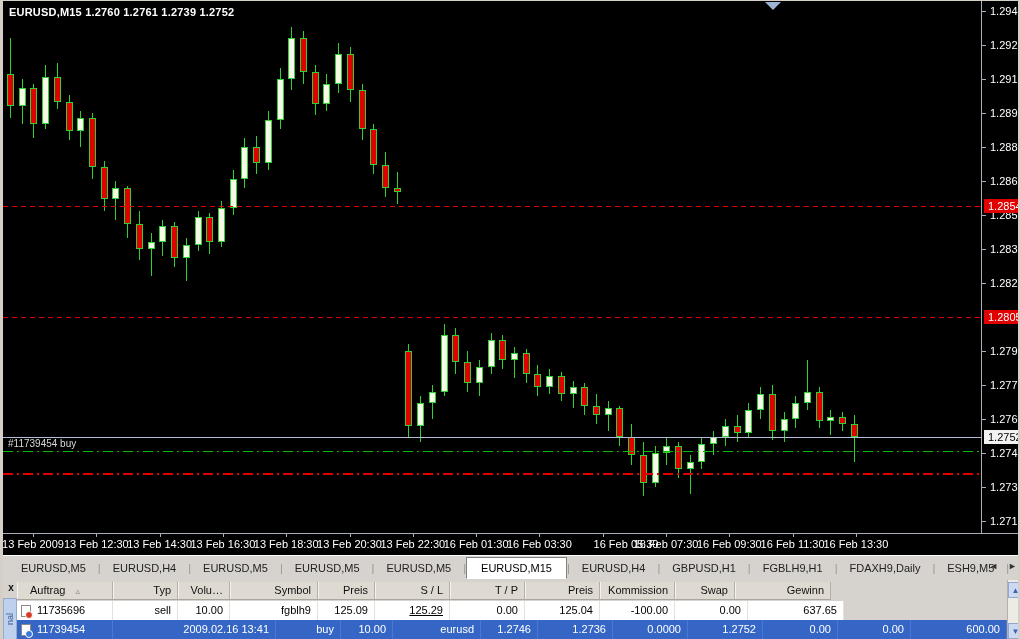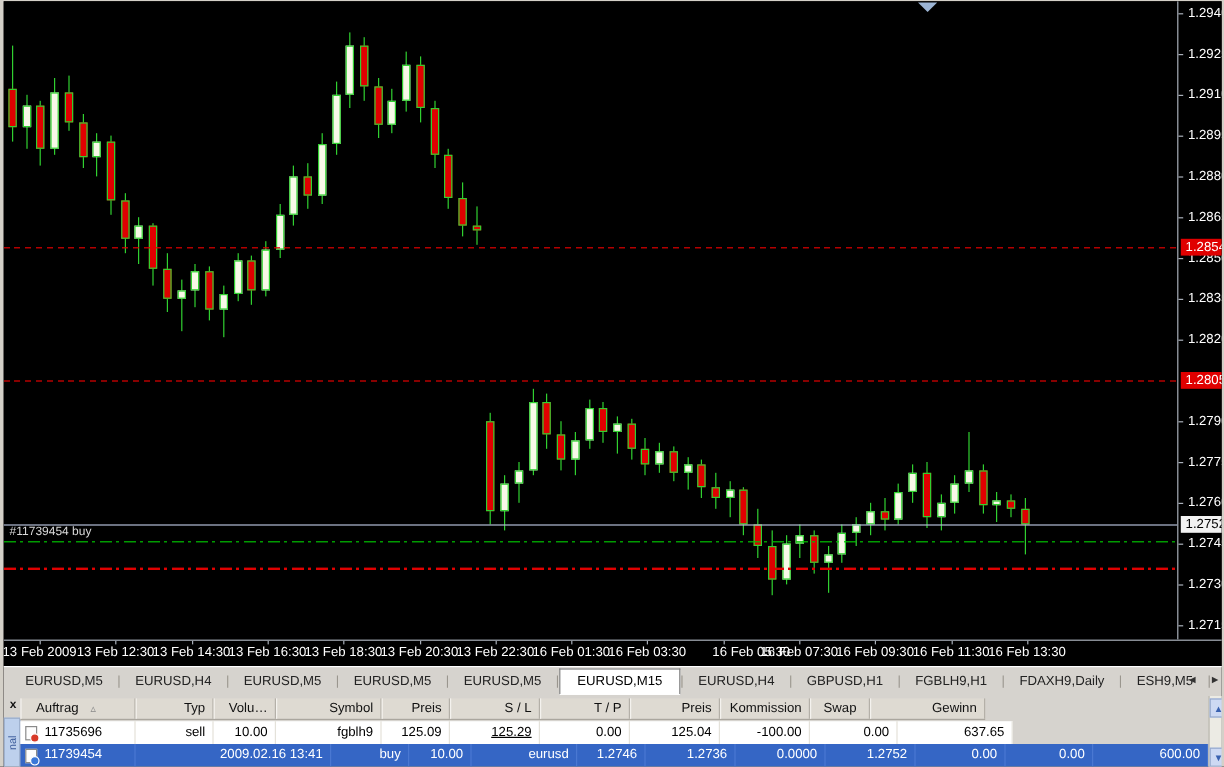--- a/index.html
+++ b/index.html
@@ -58,20 +58,21 @@
   .sbtn{position:absolute;left:0;width:15px;height:16px;background:#cdd9f3;border:1px solid #95a8cc;
         color:#3a62b0;font-size:8px;text-align:center;line-height:15px;}
   .sbtn.up{top:2px;} .sbtn.down{bottom:1px;}
 </style>
 </head>
 <body>
 
 <div class="screen">
 
   <div class="plot">
+    <div class="chart-title">EURUSD,M15  1.2760 1.2761 1.2739 1.2752</div>
     <div class="shift-marker"></div>
     <div id="candles">
         <div class="candle-wick" style="left: 7px; top: 37px; height: 80px; background: rgb(48, 208, 48);"></div>
         <div class="candle-body" style="left: 4px; top: 73px; width: 7px; height: 32px; border-color: rgb(48, 208, 48); background: rgb(224, 0, 0);"></div>
         <div class="candle-wick" style="left: 19px; top: 78px; height: 45px; background: rgb(48, 208, 48);"></div>
         <div class="candle-body" style="left: 16px; top: 87px; width: 7px; height: 18px; border-color: rgb(48, 208, 48); background: rgb(248, 248, 232);"></div>
         <div class="candle-wick" style="left: 30px; top: 83px; height: 54px; background: rgb(48, 208, 48);"></div>
         <div class="candle-body" style="left: 27px; top: 87px; width: 7px; height: 36px; border-color: rgb(48, 208, 48); background: rgb(224, 0, 0);"></div>
         <div class="candle-wick" style="left: 42px; top: 64px; height: 64px; background: rgb(48, 208, 48);"></div>
         <div class="candle-body" style="left: 39px; top: 76px; width: 7px; height: 47px; border-color: rgb(48, 208, 48); background: rgb(248, 248, 232);"></div>
@@ -313,21 +314,21 @@
     <div class="thead" id="thead">
         <div class="th" style="width: 96px;">Auftrag<span class="sort-glyph">▵</span></div>
         <div class="th" style="width: 65px;">Typ</div>
         <div class="th" style="width: 52px;">Volu…</div>
         <div class="th" style="width: 88px;">Symbol</div>
         <div class="th" style="width: 57px;">Preis</div>
         <div class="th" style="width: 75px;">S / L</div>
         <div class="th" style="width: 75px;">T / P</div>
         <div class="th" style="width: 75px;">Preis</div>
         <div class="th" style="width: 75px;">Kommission</div>
-        <div class="th" style="width: 50px; text-align: center;">Swap</div>
+        <div class="th" style="width: 60px;">Swap</div>
         <div class="th" style="width: 96px;">Gewinn</div>
       </div>
     <div id="tbody">
         <div class="trow" style="top: 21px; justify-content: space-between;">
           <div class="td first" style="width: 96px;">
             <span class="doc-icon" style="--dot: #d83a28;"></span>
             <span>11735696</span>
           </div>
           <div class="td" style="width: 65px;">sell</div>
           <div class="td" style="width: 52px;">10.00</div>

